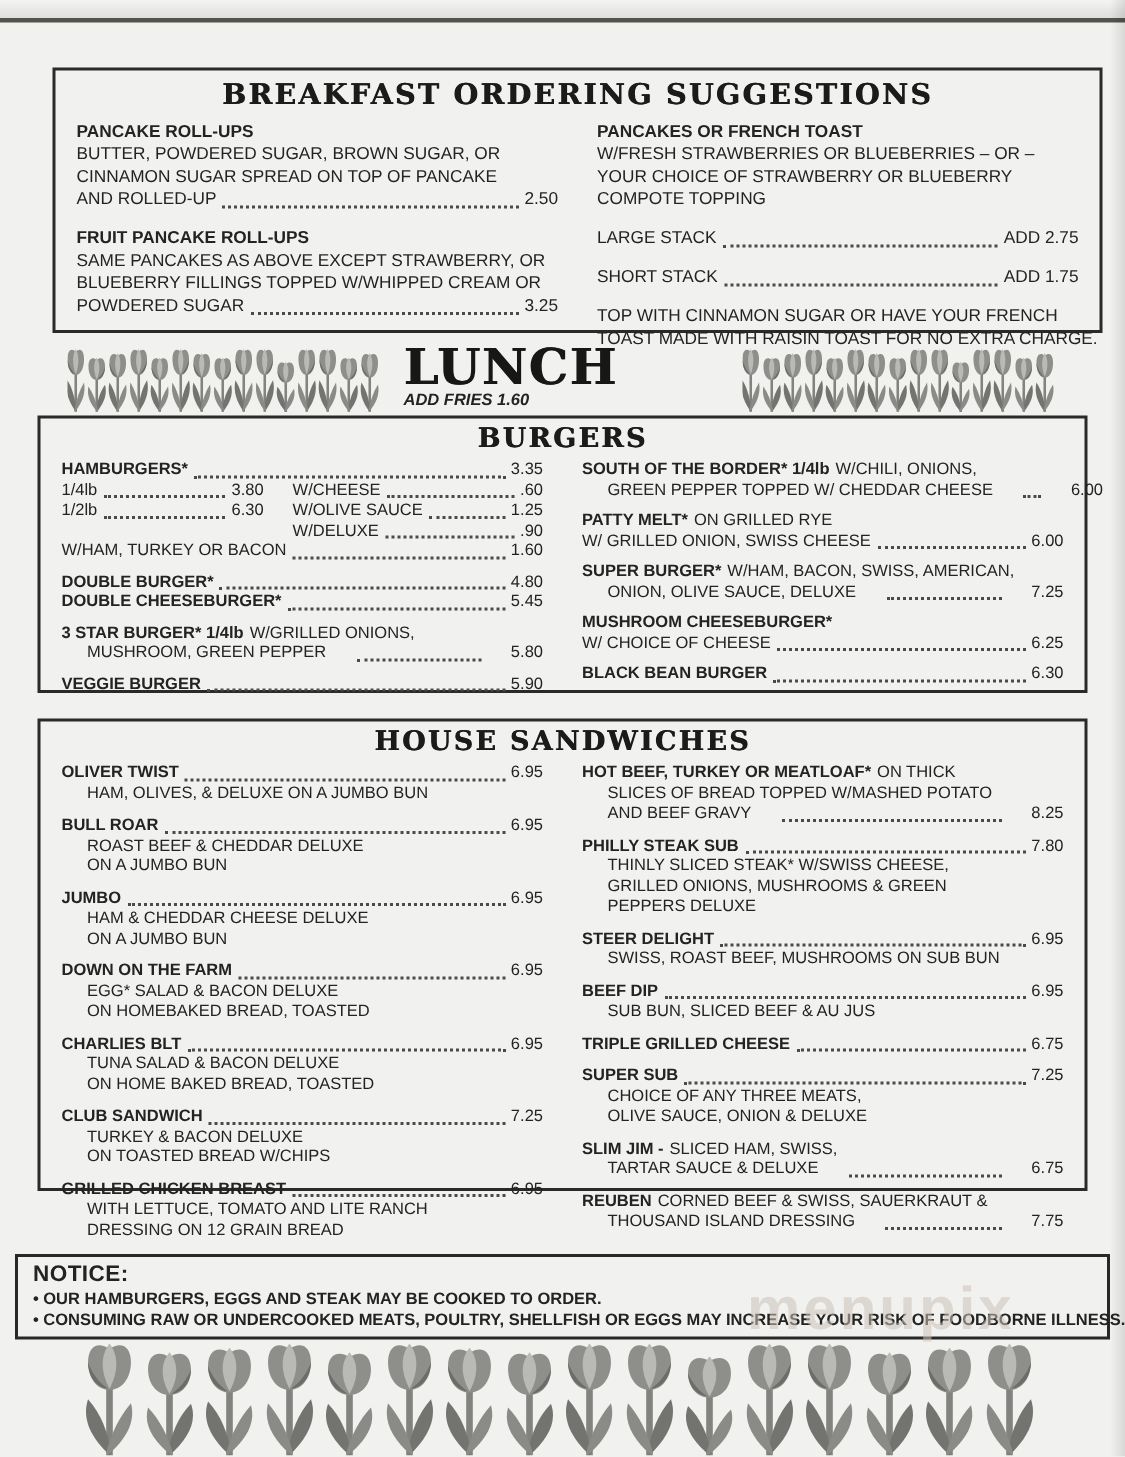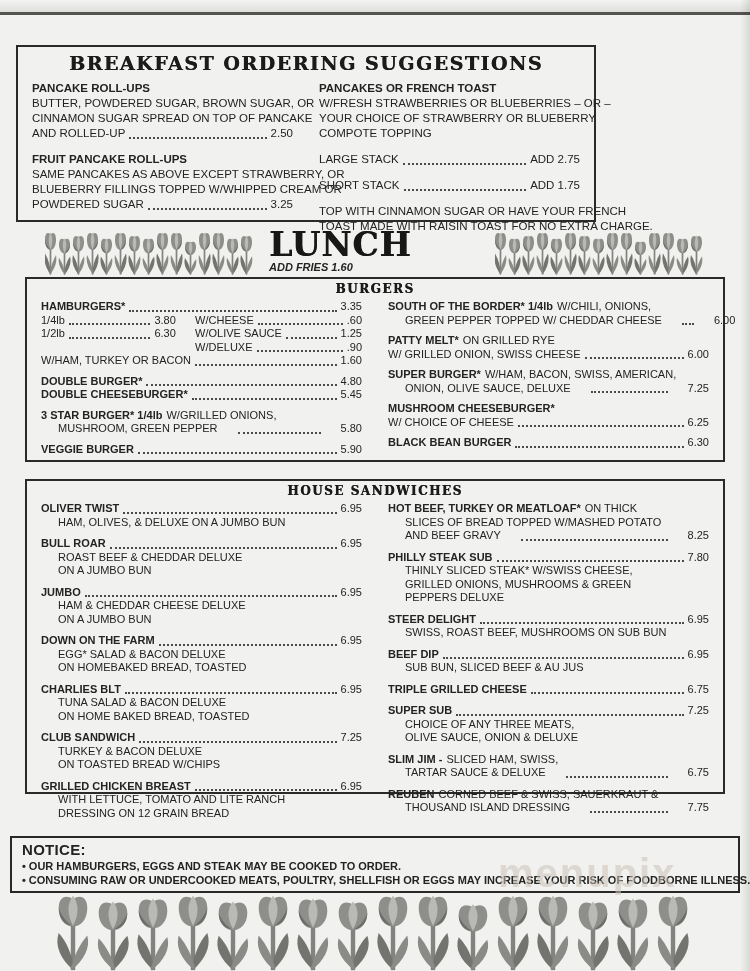--- a/index.html
+++ b/index.html
@@ -15,24 +15,24 @@
     border-bottom:3px solid #55534f;
   }
   #scan-right-edge{
     position:absolute;top:0;right:0;bottom:0;width:10px;
     background:linear-gradient(to right, rgba(0,0,0,0), rgba(0,0,0,0.10));
   }
   
   .box{position:absolute;border:2px solid #2a2a28;box-sizing:border-box;}
   .box-title{
     text-align:center;font-family:"DejaVu Serif", serif;font-weight:700;
-    font-size:12px;letter-spacing:1.5px;margin:3px 0 4px;color:#1b1b19;
+    font-size:18px;letter-spacing:1.5px;margin:3px 0 4px;color:#1b1b19;
     text-shadow:0.4px 0 #1b1b19;
   }
-  #breakfast-box{left:16px;top:45px;width:580px;height:177px;}
+  #breakfast-box{left:35px;top:45px;width:700px;height:177px;}
   #breakfast-box .box-title{font-size:19px;margin:5px 0 7px;}
   #burgers-box{left:25px;top:277px;width:700px;height:185px;}
   #house-box{left:25px;top:479px;width:700px;height:315px;}
   .cols{display:flex;gap:26px;padding:0 14px;}
   .col{flex:1;min-width:0;}
   
   .mi{margin-bottom:8px;}
   #breakfast-box .mi{margin-bottom:11px;text-align:right;}
   #burgers-box .mi{margin-bottom:7px;}
   .mrow{display:flex;align-items:baseline;font-size:11px;line-height:13.5px;}

